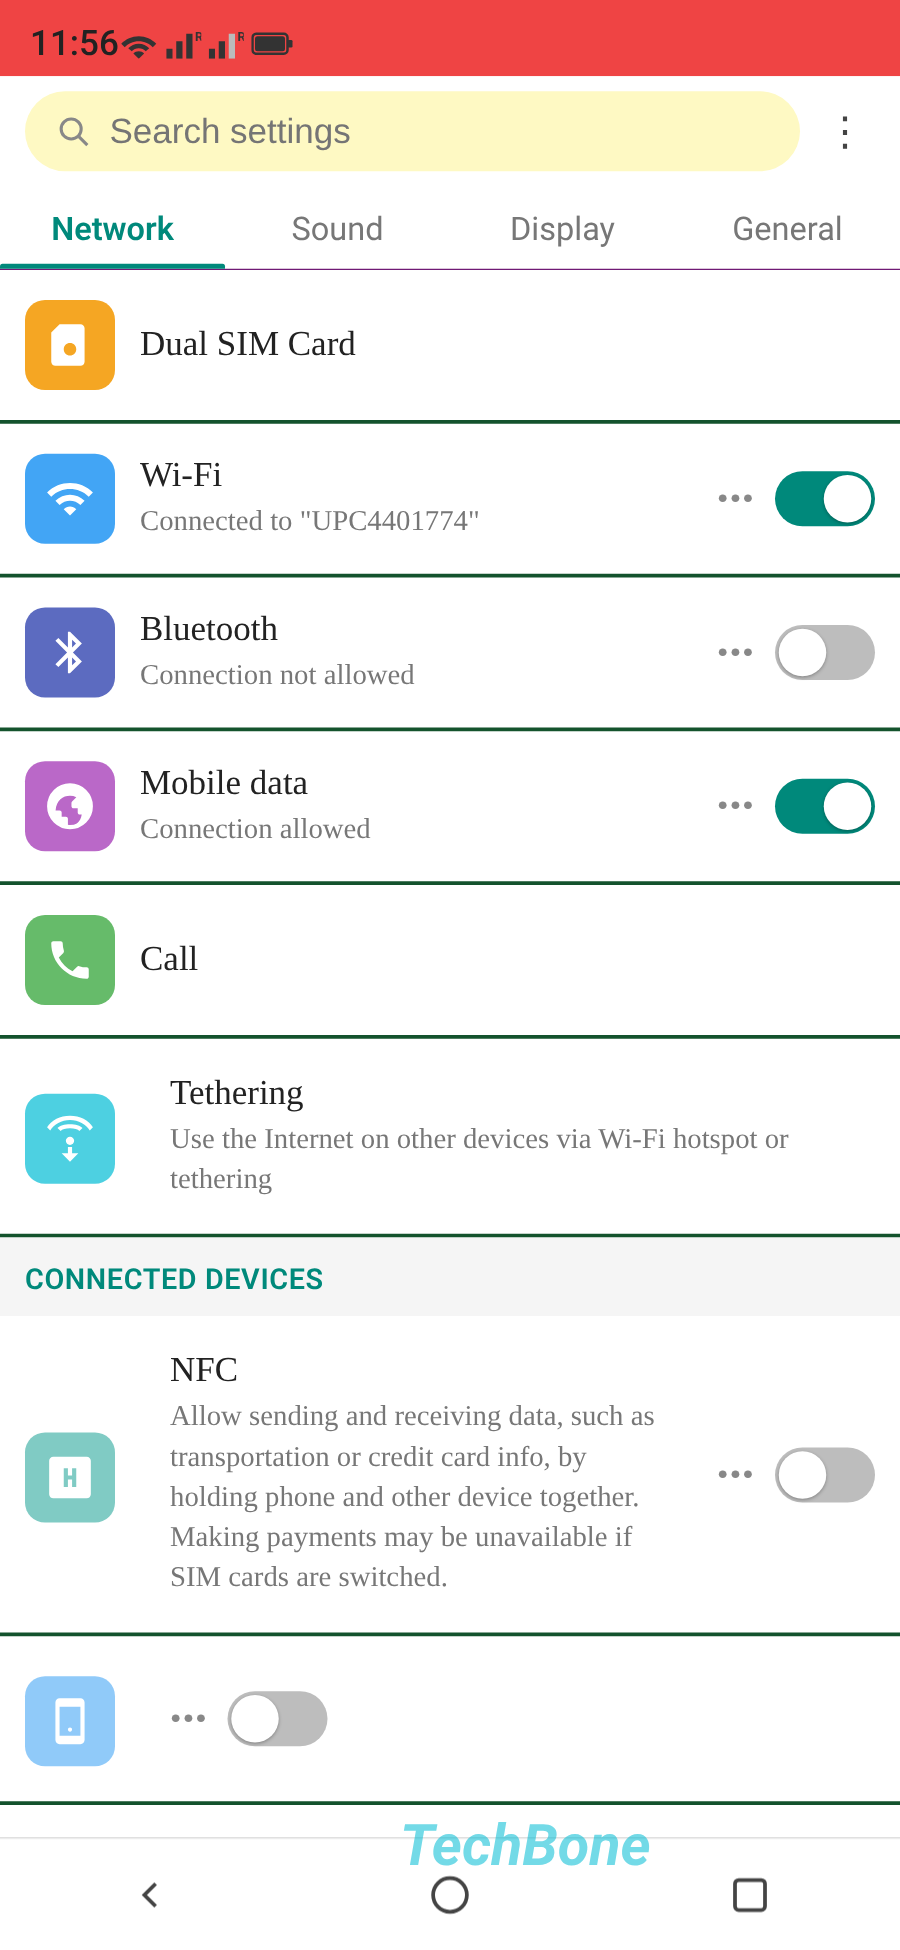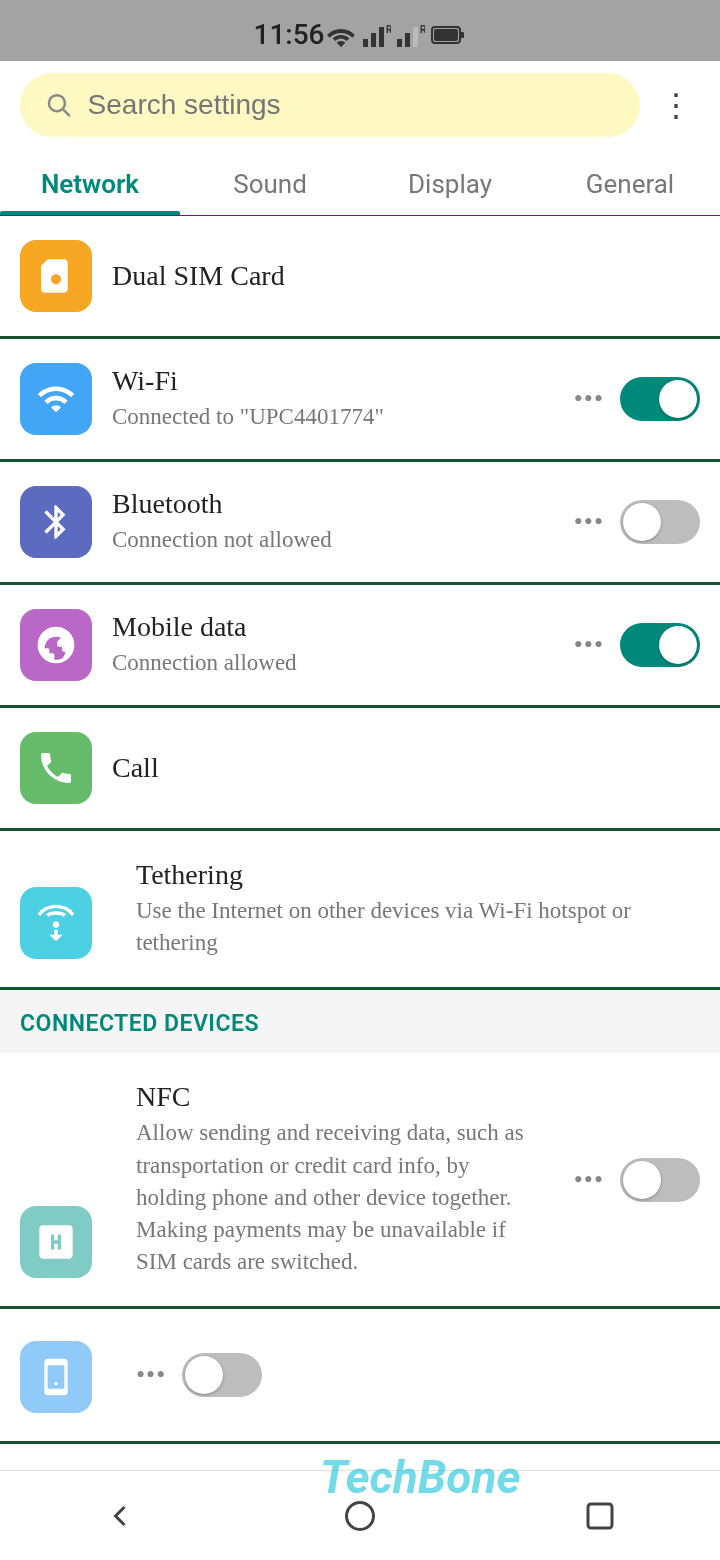--- a/index.html
+++ b/index.html
@@ -8,24 +8,24 @@
       width: 720px;
       min-height: 1560px;
       background: #ffffff;
       font-family: 'Roboto', Arial, sans-serif;
       overflow-x: hidden;
     }
 
     
     .status-bar {
       display: flex;
-      justify-content: center;
+      justify-content: flex-start;
       align-items: center;
       padding: 18px 24px 10px 24px;
-      background: #a3a3a3;
+      background: #ef4444;
     }
     .status-time {
       font-size: 28px;
       font-weight: 500;
       color: #222;
     }
     .status-icons {
       display: flex;
       align-items: center;
       gap: 6px;
@@ -107,21 +107,21 @@
     .setting-item {
       display: flex;
       align-items: center;
       padding: 24px 20px;
       border-bottom: 3px solid #14532d;
       gap: 20px;
       min-height: 90px;
       font-family: Liberation Serif, serif;
     }
     .setting-item.tall {
-      align-items: flex-end;
+      align-items: center;
       padding-top: 28px;
       padding-bottom: 28px;
       gap: 44px;
     }
 
     .setting-icon {
       width: 72px;
       height: 72px;
       border-radius: 16px;
       display: flex;

